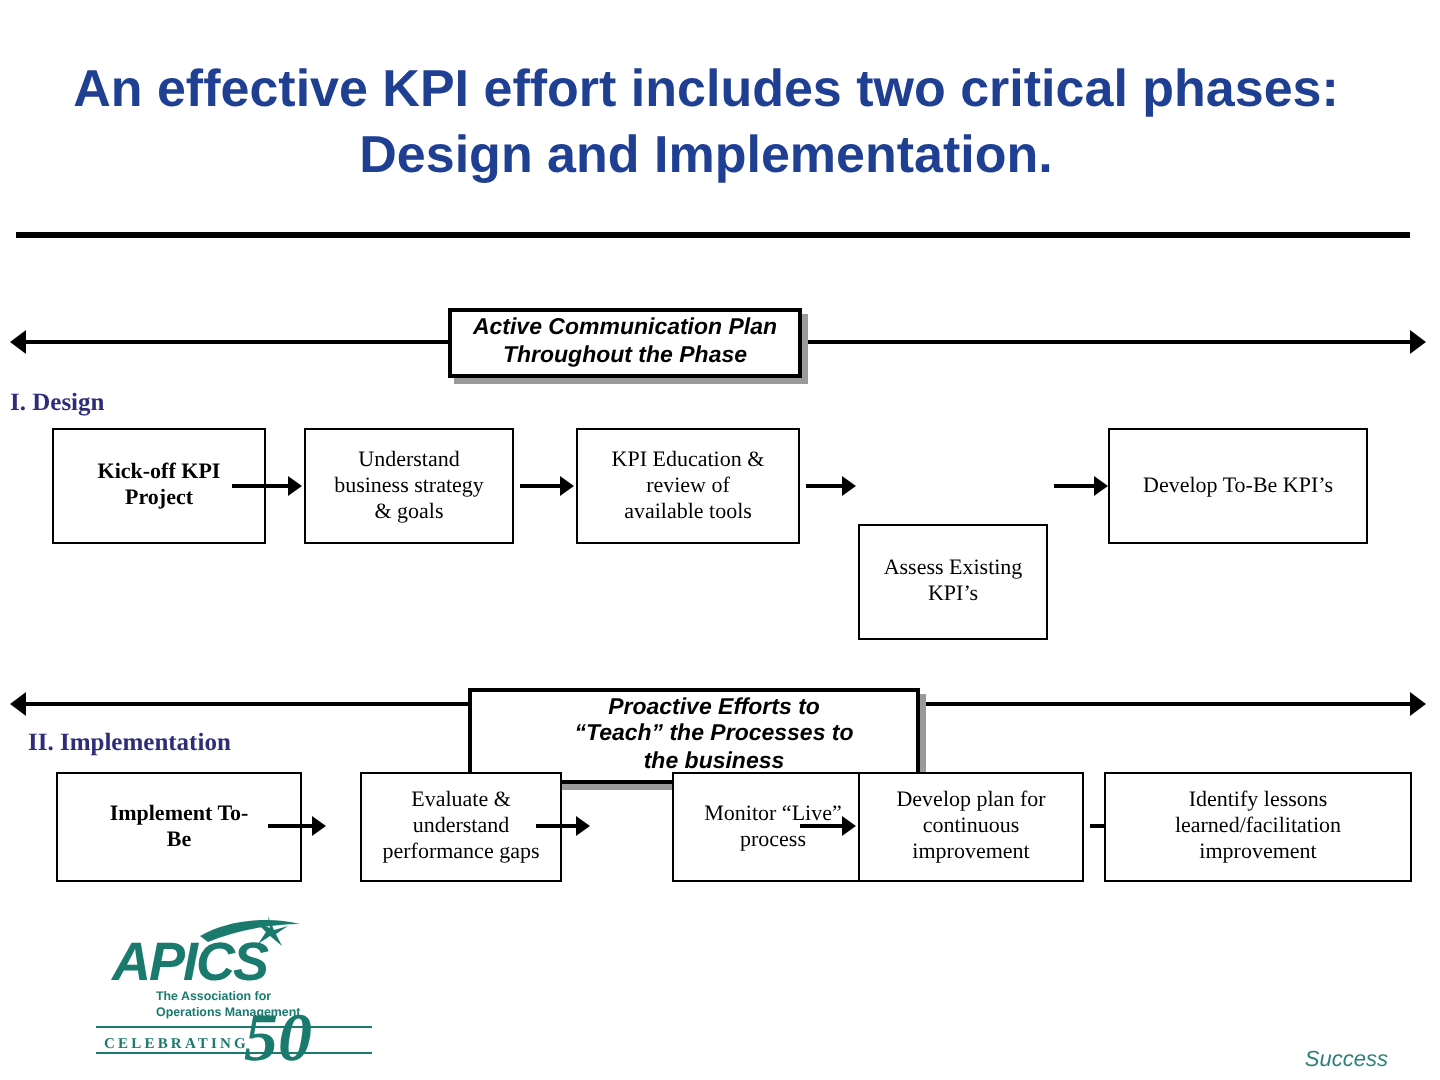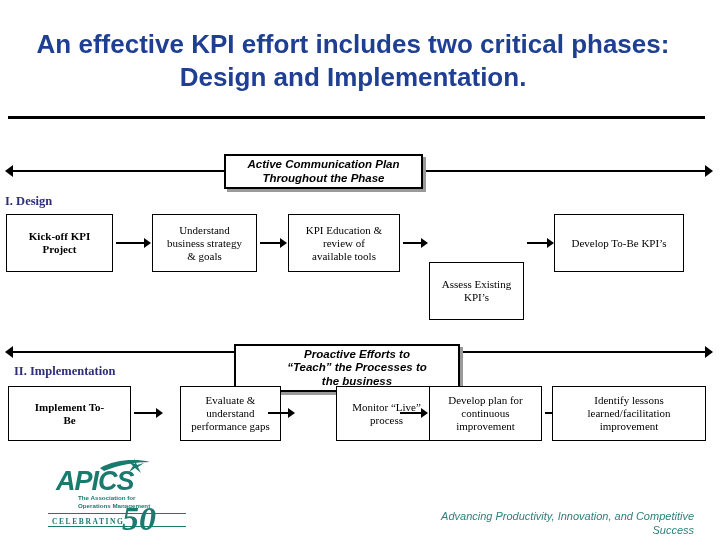--- a/index.html
+++ b/index.html
@@ -102,21 +102,21 @@
     display: flex;
     align-items: center;
     justify-content: center;
     text-align: center;
     font-family: "Liberation Serif", serif;
     font-size: 11px;
     line-height: 13px;
     color: #000000;
     padding: 2px 3px;
   }
-  .pbox.bold { font-weight: bold; font-size: 11px; }
+  .pbox.bold { font-weight: bold; font-size: 11px; margin-left: 20px; }
   .pbox > span { display: block; width: 100%; }
 
   
   .conn {
     position: absolute;
     height: 10px;
   }
   .conn-line {
     position: absolute;
     left: 0;
@@ -162,21 +162,21 @@
 
 <div id="slide-title">An effective KPI effort includes two critical phases: Design and Implementation.</div>
 <div id="title-rule"></div>
 
 <div class="arrow-span" style="left:5px; top:164px; width:708px;">
   <div class="arrow-head left"></div>
   <div class="arrow-line"></div>
   <div class="arrow-head right"></div>
 </div>
 
-<div class="banner-box" style="left:224px; top:154px; width:199px; height:35px;">
+<div class="banner-box" style="left:224px; top:154px; width:177px; height:35px;">
   <span>
     <span>Active Communication Plan</span><br>
     <span>Throughout the Phase</span>
   </span>
 </div>
 
 <div class="phase-label" style="left:5px; top:194px;">I.  Design</div>
 
 <div class="pbox bold" style="left:6px; top:214px; width:107px; height:58px;">
   <span>
@@ -310,15 +310,15 @@
   <text x="30" y="44" font-family="'Liberation Sans', sans-serif" font-size="6.2" font-weight="bold" fill="#1b7a6e">The Association for</text>
   <text x="30" y="52" font-family="'Liberation Sans', sans-serif" font-size="6.2" font-weight="bold" fill="#1b7a6e">Operations Management</text>
 
   <rect x="0" y="57" width="138" height="1" fill="#1b7a6e"></rect>
   <rect x="0" y="70" width="138" height="1" fill="#1b7a6e"></rect>
   <text x="4" y="68" font-family="'Liberation Serif', serif" font-size="7.5" font-weight="bold" fill="#1b7a6e" letter-spacing="1.6">CELEBRATING</text>
   <text x="74" y="74" font-family="'Liberation Serif', serif" font-size="34" font-weight="bold" font-style="italic" fill="#1b7a6e">50</text>
 </svg>
 
 <div id="footer-tagline">
-  <span>Advancing Productivity, Innovation, and Competitive</span><br>
+  <br>
   <span>Success</span>
 </div>
 
 </body></html>

